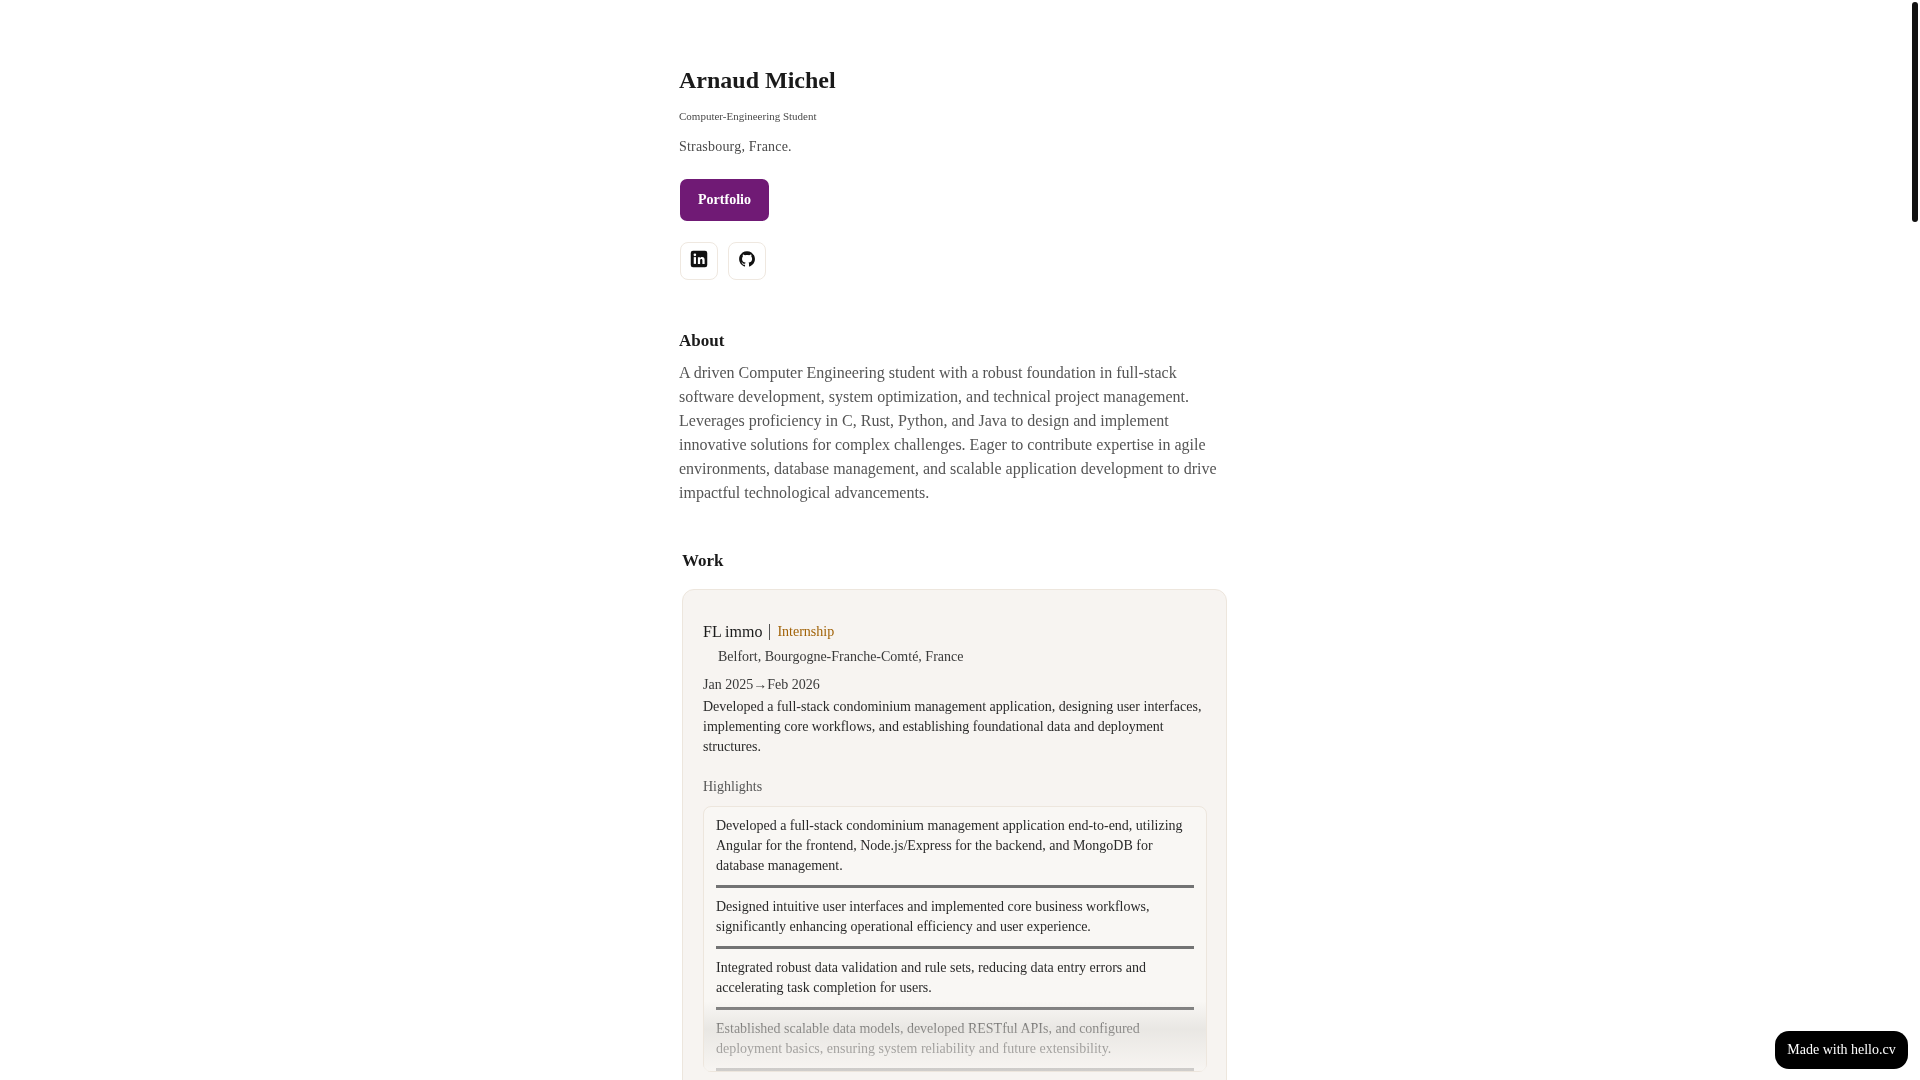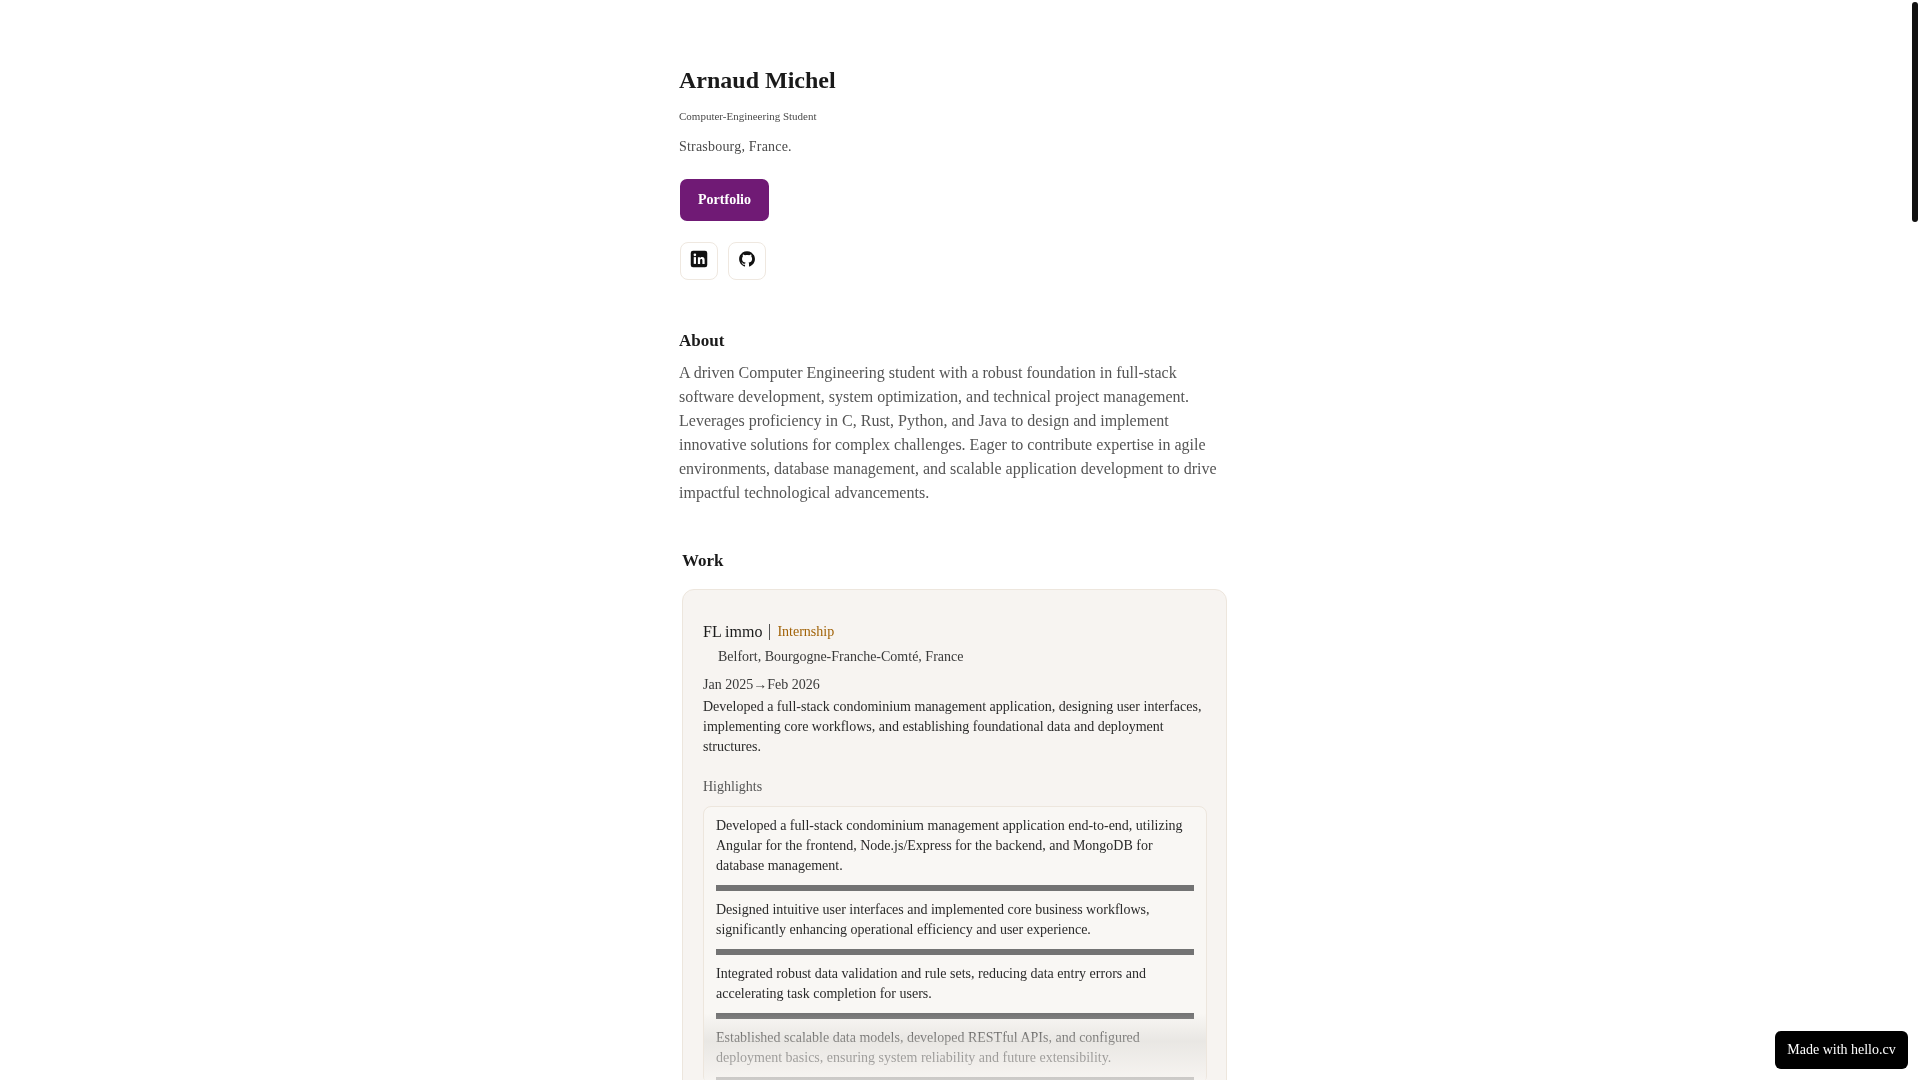--- a/index.html
+++ b/index.html
@@ -76,34 +76,34 @@
     .highlights {
       position: relative;
       margin-top: 9px; width: 504px;
       border: 1px solid #ede6dd; border-radius: 8px;
       background: #f9f7f4;
       padding: 0 12px;
     }
     .highlight-item {
       padding: 9px 0 9px 0;
       font-size: 14px; color: #2a2a2a; line-height: 20px;
-      border-bottom: 6px solid #737373;
+      border-bottom: 3px solid #737373;
     }
     .highlight-item:last-child { border-bottom: none; color: #8a8a8a; }
     .fade-overlay {
       position: absolute; left: 0; right: 0; bottom: 0; height: 70px;
       background: linear-gradient(to bottom, rgba(247,244,241,0) 0%, rgba(220,218,214,0.55) 40%, rgba(247,244,241,0.7) 100%);
       pointer-events: none;
     }
 
     .made-with {
       position: absolute; left: 1775px; top: 1031px;
       width: 133px; height: 38px;
       background: #000; color: #fff;
-      border-radius: 6px;
+      border-radius: 14px;
       font-family: "Liberation Serif", serif;
       font-size: 14px;
       display: flex; align-items: center; justify-content: center;
       cursor: pointer;
     }
     .scrollbar {
       position: absolute; left: 1912px; top: 2px;
       width: 6px; height: 220px;
       background: #111; border-radius: 3px;
     }

